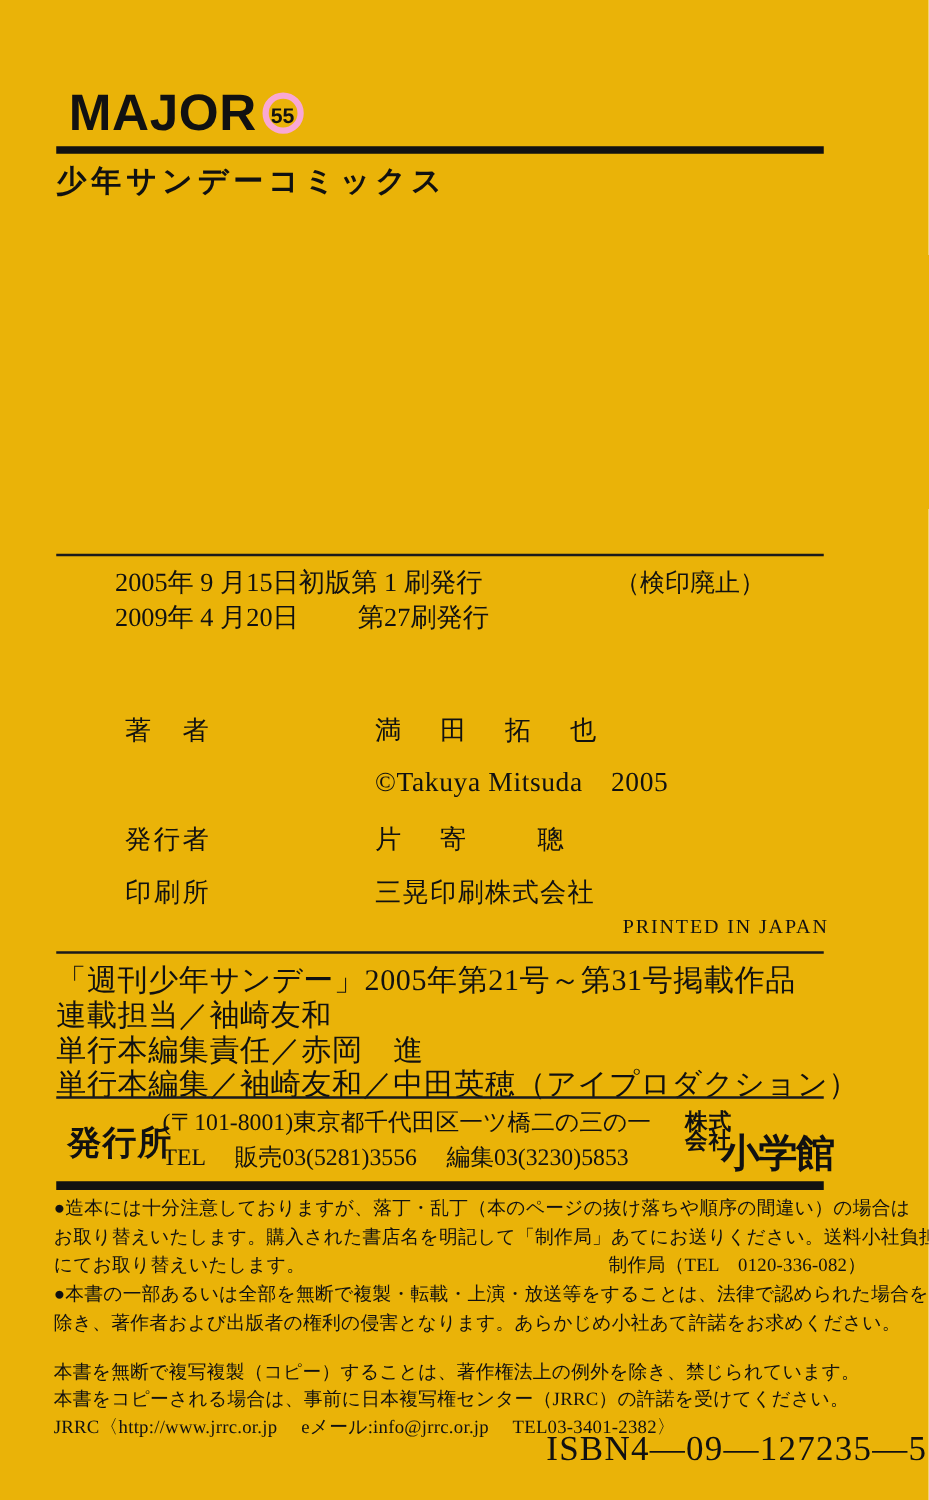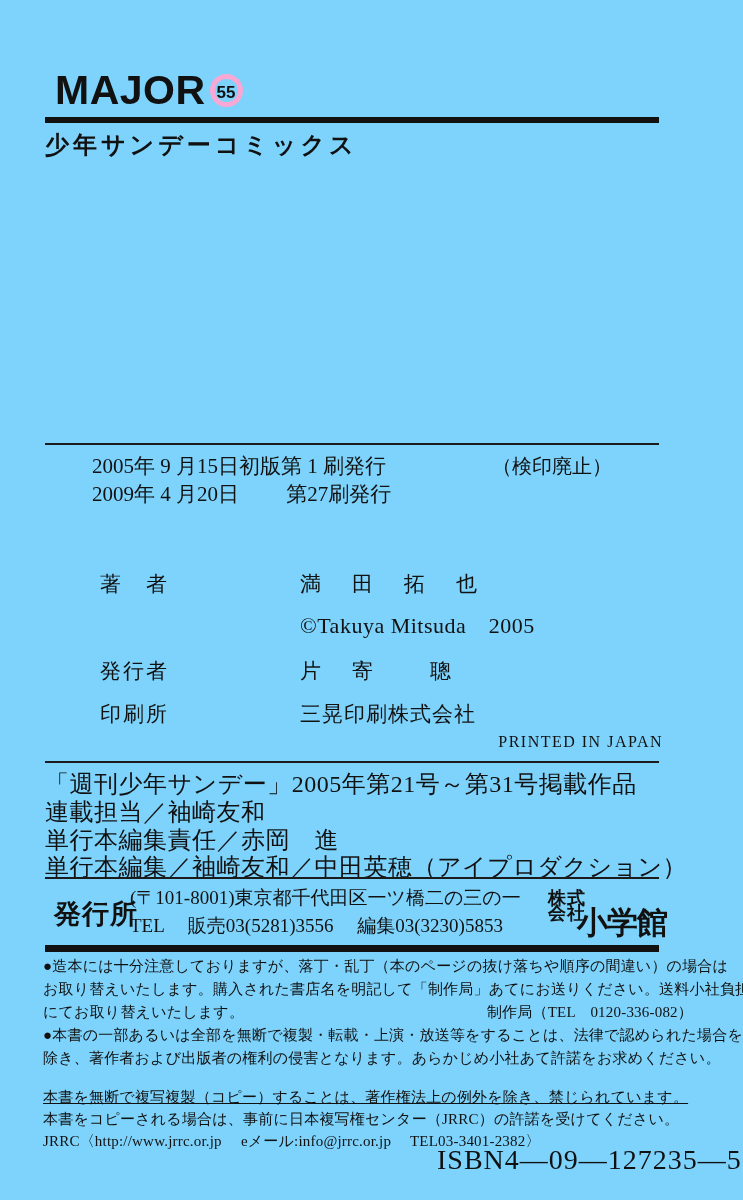--- a/index.html
+++ b/index.html
@@ -1,20 +1,20 @@
 <!DOCTYPE html>
 <html><head>
 <meta charset="utf-8">
 <style>
   * { margin:0; padding:0; box-sizing:border-box; }
   html,body { background:#ffffff; }
   .page {
     position:relative;
     width:743px; height:1200px;
-    background:#7dd3fc;
+    background:#eab308;
     color:#111;
     font-family:"Liberation Serif","DejaVu Serif",serif;
     overflow:hidden;
   }
 
   
   .title-row { position:absolute; left:55px; top:70px; display:flex; align-items:center; }
   .book-title { font-family:"Liberation Sans","DejaVu Sans",sans-serif; font-weight:bold; font-size:41px; letter-spacing:0.5px; line-height:1; }
   .vol-circle {
     display:inline-block; width:33px; height:33px; margin-left:4px;
@@ -62,21 +62,21 @@
   .company-name { position:absolute; left:577px; top:890px; font-family:"Liberation Sans","DejaVu Sans",sans-serif; font-weight:bold; font-size:31px; letter-spacing:-1px;margin-top:12px; }
 
   
   .notice { position:absolute; left:43px; width:650px; font-size:15px; letter-spacing:0.2px; white-space:nowrap; }
   .n1 { top:957px; }
   .n2 { top:980px; }
   .n3 { top:1003px; display:flex; justify-content:space-between; }
   .n4 { top:1026px; }
   .n5 { top:1049px; }
   .n6 { top:1068px; }
-  .n7 { top:1088px;text-decoration:underline; }
+  .n7 { top:1088px; }
   .n8 { top:1110px; }
   .n9 { top:1132px; }
   .r-box {
     display:inline-block; border:1.5px solid #111; font-size:12px;
     line-height:14px; padding:0 3px; margin-right:5px; vertical-align:1px;
     font-family:"Liberation Sans","DejaVu Sans",sans-serif;
   }
 
   .isbn { position:absolute; left:437px; top:1144px; font-size:28px; letter-spacing:1px; }
 </style>

